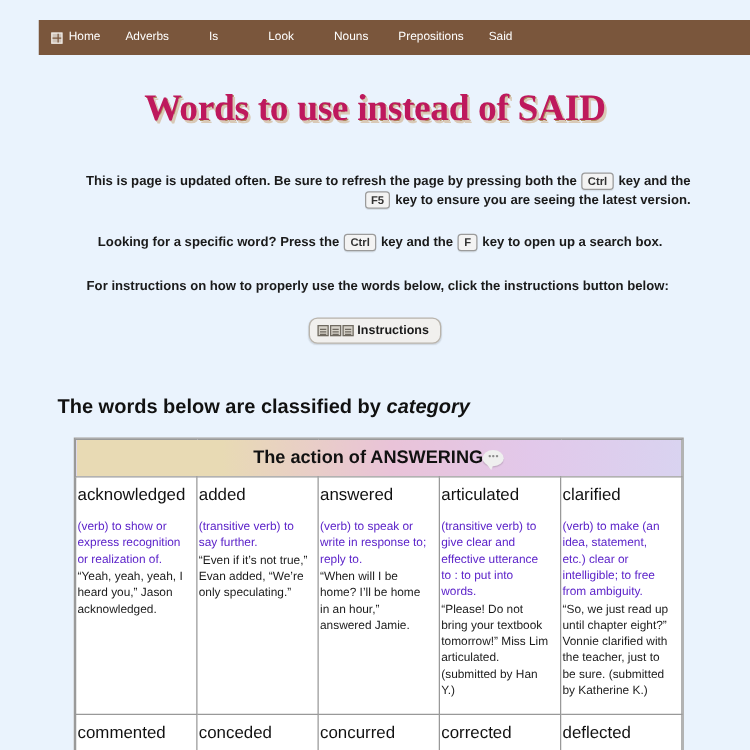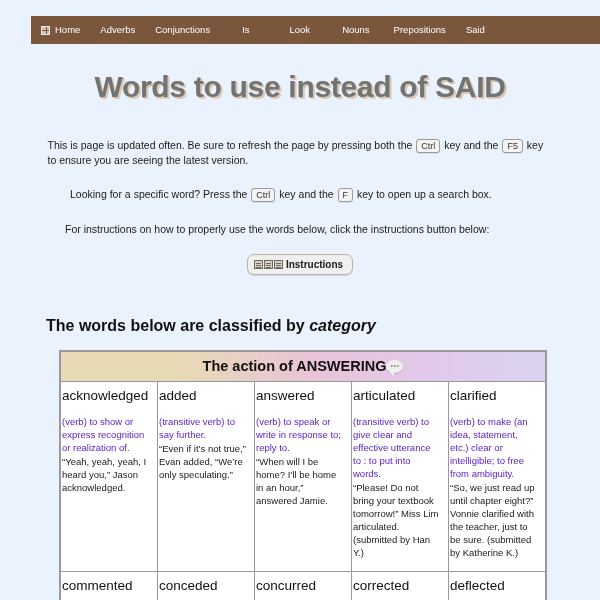--- a/index.html
+++ b/index.html
@@ -67,33 +67,34 @@
     height: 1px;
     background: #7a563c;
   }
 
   
   .page-title {
     text-align: center;
     margin: 26px 0 0 0;
     font-size: 30px;
     font-weight: bold;
-    color: #737373;
+    color: #be185d;
     letter-spacing: -0.3px;
     text-shadow: 2px 2px 0px #d9c9b6, 1px 1px 0 #b08a5c;
-    font-family: Liberation Sans, sans-serif;
+    font-family: Liberation Serif, serif;
   }
 
   
   .intro {
     margin: 0 auto;
-    text-align: left;
+    text-align: right;
     color: #1a1a1a;
     font-size: 10.5px;
     line-height: 15px;
+    font-weight: bold;
   }
   .p1 { width: 505px; margin-top: 34px; }
   .p2 { width: 460px; margin-top: 19px; }
   .p3 { width: 470px; margin-top: 20px; }
 
   .key {
     display: inline-block;
     border: 1px solid #9b9b9b;
     border-radius: 3px;
     background: #f3f3f3;
@@ -246,21 +247,20 @@
 <body>
 
 <div class="top-strip"></div>
 
 <div class="navbar">
   <a class="nav-item home">
     <span class="home-icon"></span>
     <span>Home</span>
   </a>
   <a class="nav-item">Adverbs</a>
-  <a class="nav-item">Conjunctions</a>
   <a class="nav-item" style="padding:0 22px;">Is</a>
   <a class="nav-item" style="padding:0 18px;">Look</a>
   <a class="nav-item" style="padding:0 14px;">Nouns</a>
   <a class="nav-item">Prepositions</a>
   <a class="nav-item">Said</a>
 </div>
 
 <h1 class="page-title">Words to use instead of SAID</h1>
 
 <p class="intro p1">

